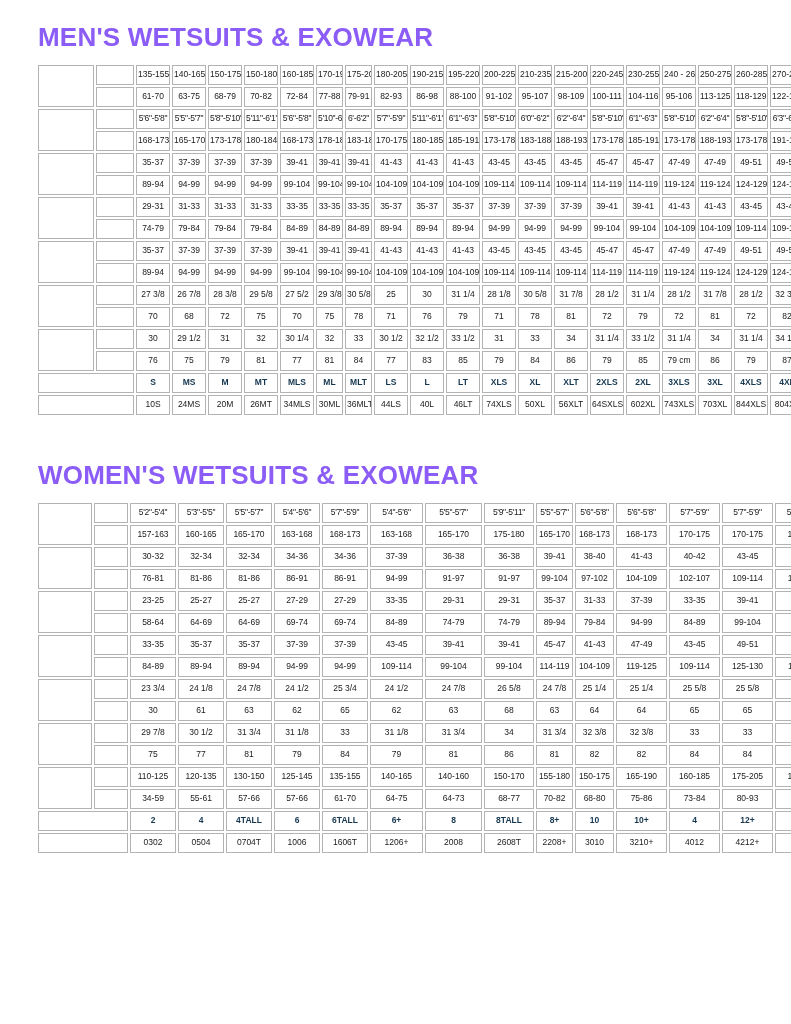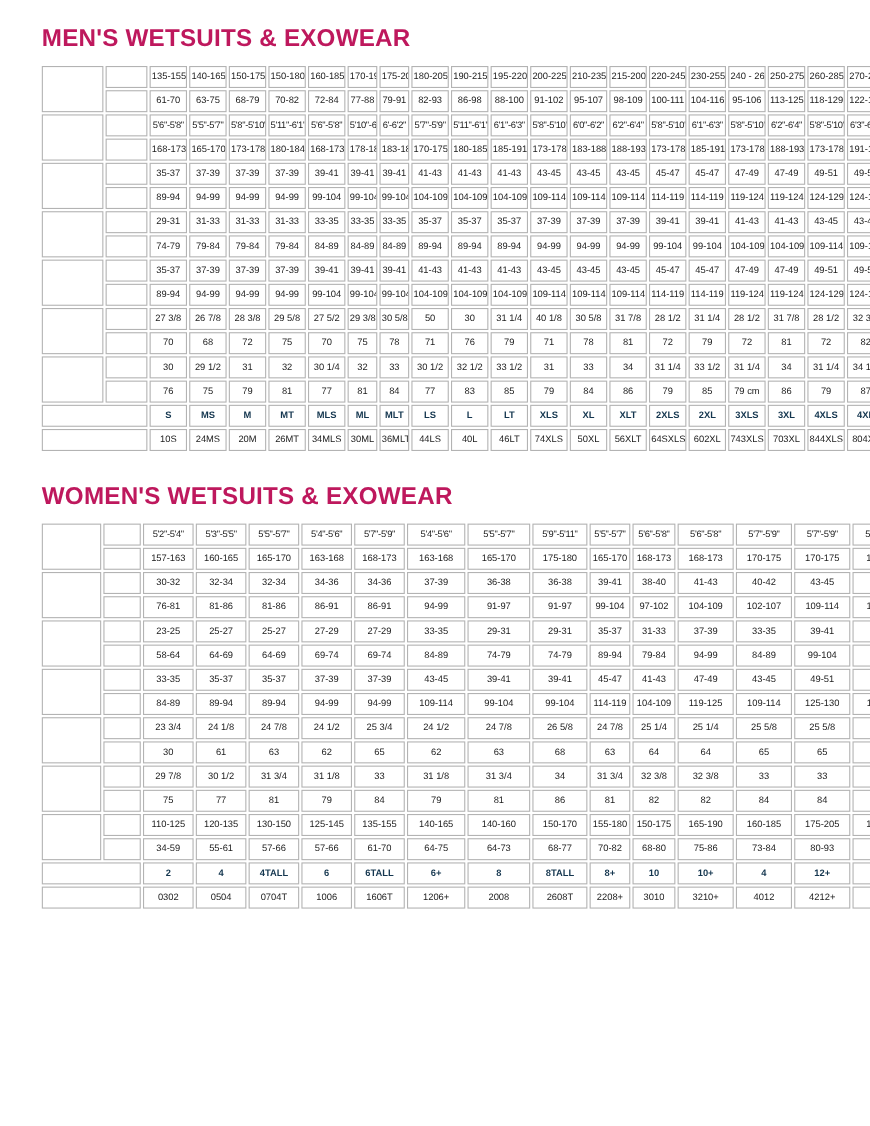--- a/index.html
+++ b/index.html
@@ -11,24 +11,24 @@
   }
   *{box-sizing:border-box;}
   html,body{margin:0;padding:0;}
   body{
     width:791px;height:1024px;background:#ffffff;
     font-family:"Liberation Sans",sans-serif;color:#1a1a1a;
     overflow:hidden;
   }
   .sheet{width:719px;margin-left:36px;padding-top:14px;}
   h1.chart-title{
-    font-size:22px;font-weight:bold;color:#be185d;
+    font-size:26px;font-weight:bold;color:#8b5cf6;
     letter-spacing:0.2px;margin:8px 0 10px 2px;
   }
-  h1.chart-title.second{margin-top:26px;}
+  h1.chart-title.second{margin-top:43px;}
   table.size-table{
     border-collapse:separate;border-spacing:2px;
     table-layout:fixed;width:719px;background:#ffffff;
   }
   table.size-table td{
     border:1px solid var(--cellborder);
     background:#ffffff;
     text-align:center;vertical-align:middle;
     font-size:8.5px;line-height:1.1;
     height:20px;padding:1px;
@@ -321,24 +321,24 @@
         <tr>
           <td class="cat" rowspan="2">TORSO</td>
           <td class="unit">IN</td>
           <td class="val shaded">27 3/8</td>
           <td class="val shaded">26 7/8</td>
           <td class="val shaded">28 3/8</td>
           <td class="val shaded">29 5/8</td>
           <td class="val shaded">27 5/2</td>
           <td class="val shaded">29 3/8</td>
           <td class="val shaded">30 5/8</td>
-          <td class="val shaded">50</td>
+          <td class="val shaded">25</td>
           <td class="val shaded">30</td>
           <td class="val shaded">31 1/4</td>
-          <td class="val shaded">40 1/8</td>
+          <td class="val shaded">28 1/8</td>
           <td class="val shaded">30 5/8</td>
           <td class="val shaded">31 7/8</td>
           <td class="val shaded">28 1/2</td>
           <td class="val shaded">31 1/4</td>
           <td class="val shaded">28 1/2</td>
           <td class="val shaded">31 7/8</td>
           <td class="val shaded">28 1/2</td>
           <td class="val shaded">32 3/8</td>
         </tr>
         <tr>

